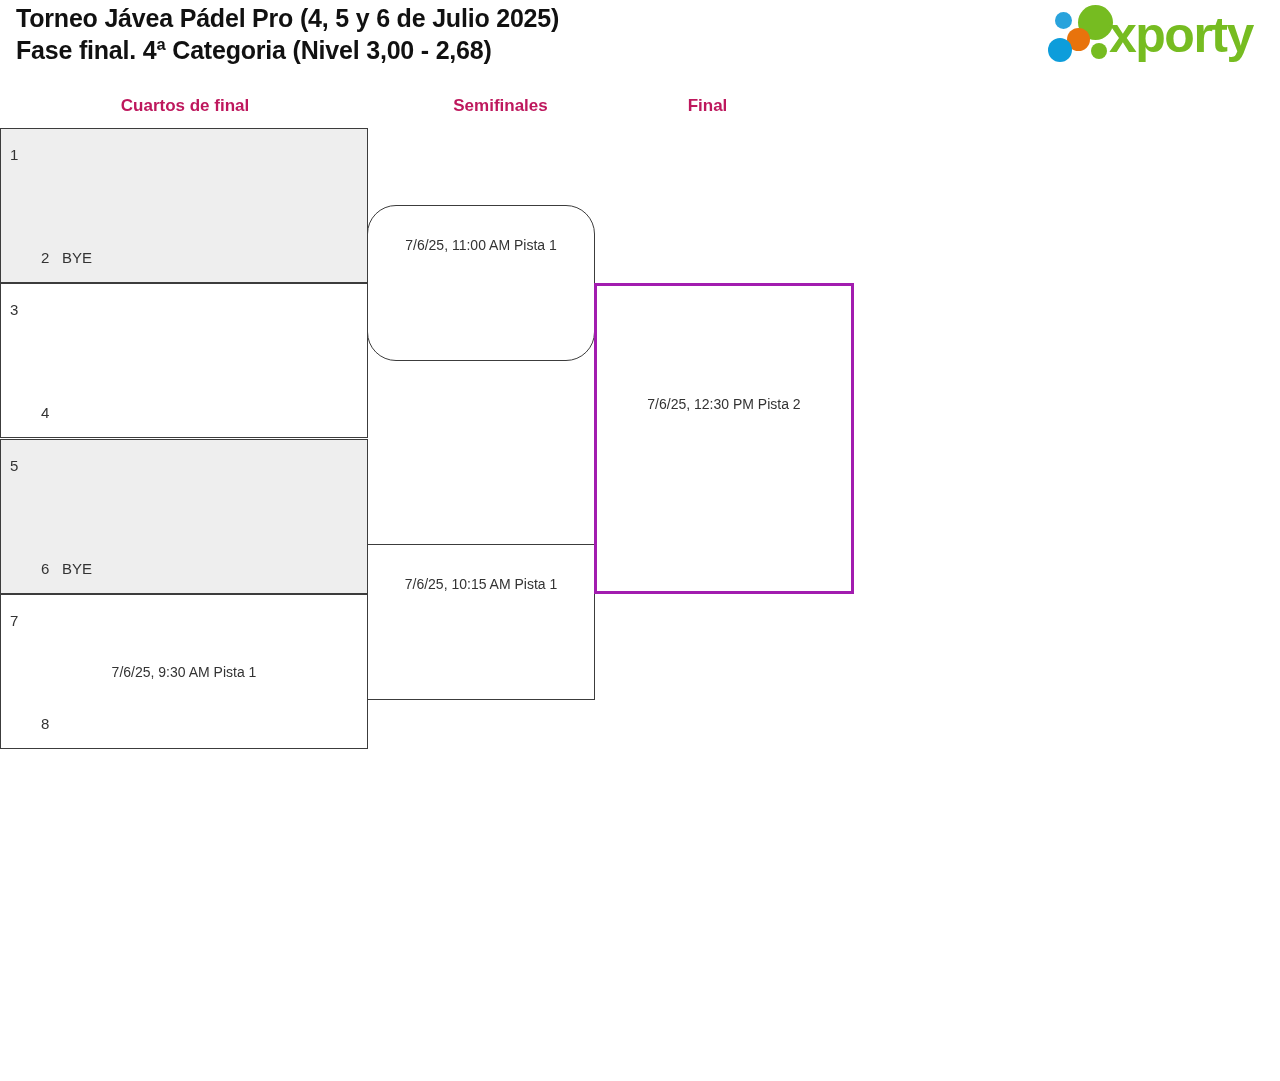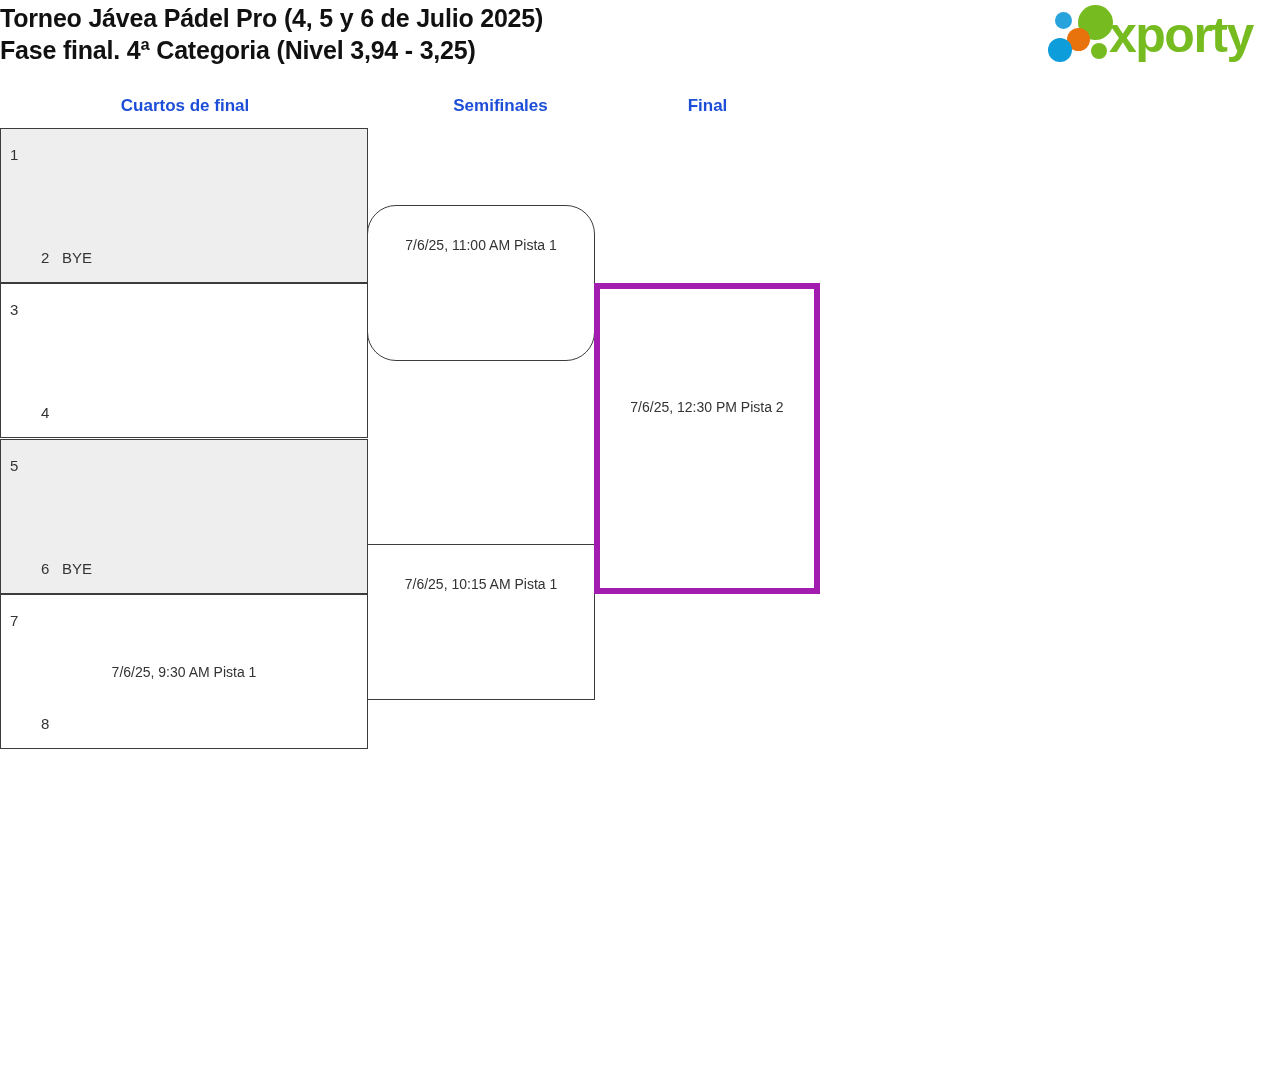--- a/index.html
+++ b/index.html
@@ -21,20 +21,21 @@
   #header {
     position: absolute;
     left: 0; top: 0;
     width: 1280px;
     height: 90px;
   }
   #title-block {
     position: absolute;
     left: 0px; top: 2px;
     width: 900px;
+    padding-left: 16px;
   }
   .title-line {
     font-size: 25px;
     font-weight: 700;
     line-height: 32px;
     letter-spacing: -0.2px;
     color: #111111;
     white-space: nowrap;
   }
 
@@ -63,21 +64,21 @@
     line-height: 60px;
     letter-spacing: -1.5px;
     color: #76bc21;
   }
 
   
   .round-header {
     position: absolute;
     font-size: 17px;
     font-weight: 700;
-    color: #1d4ed8;
+    color: #be185d;
     text-align: center;
     white-space: nowrap;
   }
   #round-header-0 { left: 0px;   top: 96px; width: 370px; }
   #round-header-1 { left: 388px; top: 96px; width: 225px; }
   #round-header-2 { left: 595px; top: 96px; width: 225px; }
 
   
   #bracket {
     position: absolute;
@@ -142,39 +143,39 @@
   .sf-match .match-time {
     left: 0; right: 0;
     top: 31px;
   }
 
   
   #final-match {
     position: absolute;
     left: 594px;
     top: 155px;
-    width: 226px;
+    width: 260px;
     height: 311px;
-    border: 6px solid #a21caf;
+    border: 3px solid #a21caf;
     box-sizing: border-box;
     background: transparent;
   }
   #final-match .match-time {
     left: 0; right: 0;
     top: 110px;
   }
 </style>
 </head>
 <body>
 
 <div id="header">
 
   <div id="title-block">
     <div class="title-line">Torneo Jávea Pádel Pro (4, 5 y 6 de Julio 2025)</div>
-    <div class="title-line">Fase final. 4ª Categoria (Nivel 3,94 - 3,25)</div>
+    <div class="title-line">Fase final. 4ª Categoria (Nivel 3,00 - 2,68)</div>
   </div>
 
   <div id="logo">
     <div id="logo-mark">
       <span class="dot" id="dot-blue-small"></span>
       <span class="dot" id="dot-green-large"></span>
       <span class="dot" id="dot-orange"></span>
       <span class="dot" id="dot-blue-large"></span>
       <span class="dot" id="dot-green-small"></span>
     </div>

